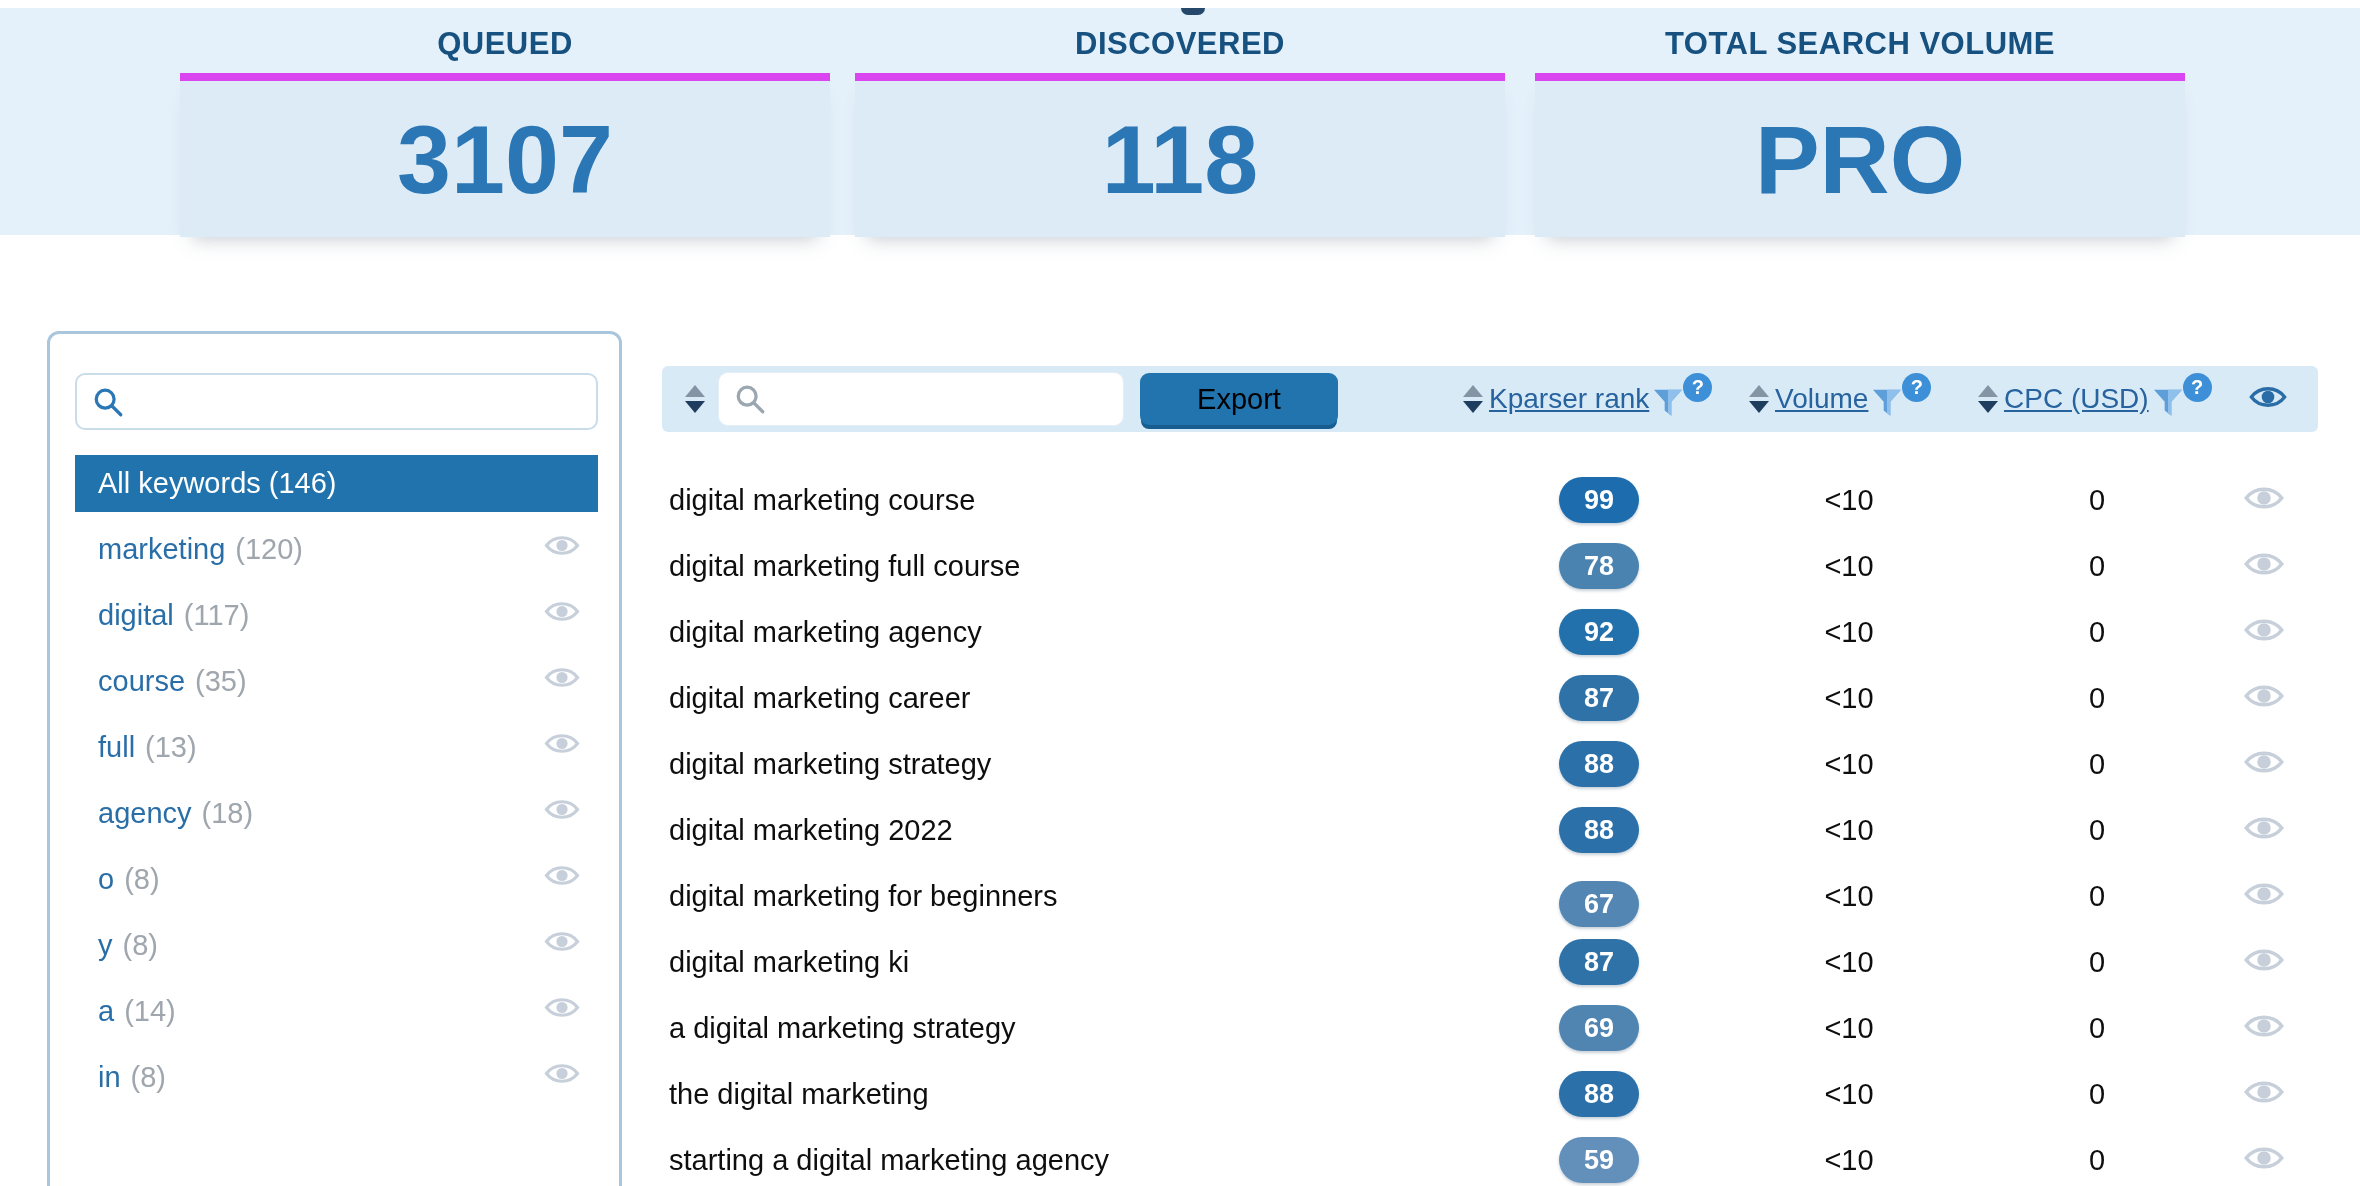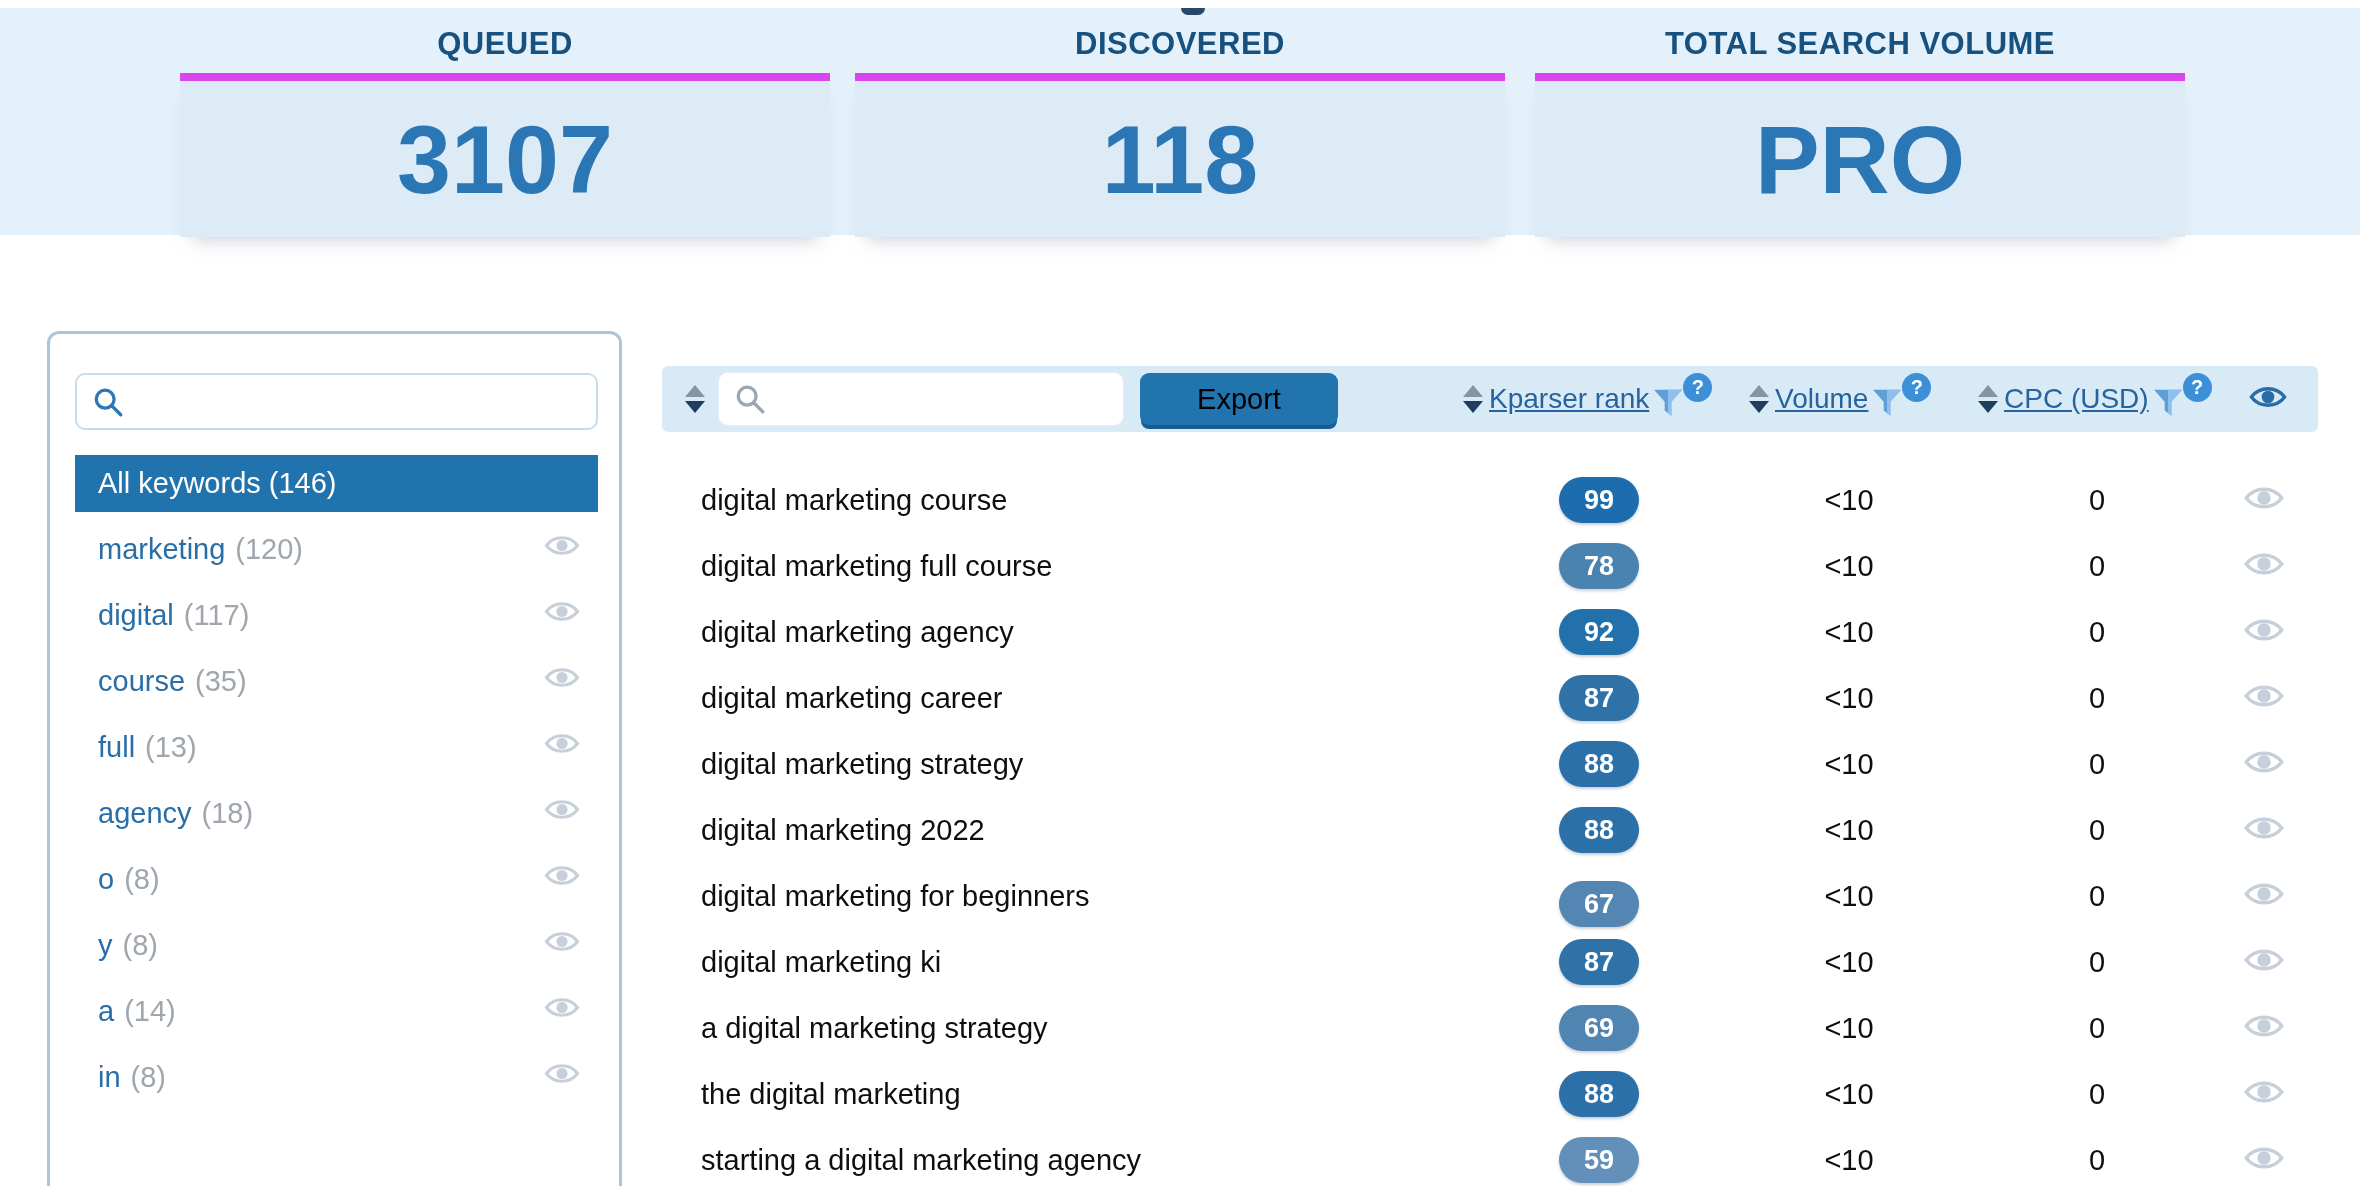--- a/index.html
+++ b/index.html
@@ -85,21 +85,21 @@
   .help-badge {
     width:29px; height:29px; border-radius:50%; background:#3d90d8; color:#fff;
     font-size:20px; font-weight:bold; display:flex; align-items:center; justify-content:center;
     align-self:flex-start; margin:7px 0 0 -6px; cursor:pointer;
   }
   .hdr-eye { position:absolute; left:1586px; top:50%; transform:translateY(-50%); color:#2a6da6; cursor:pointer; }
 
   
   .table-rows { position:absolute; left:662px; top:467px; width:1656px; }
   .trow { position:relative; height:66px; }
-  .c-kw { position:absolute; left:39px; top:50%; transform:translateY(-50%); font-size:29px; color:#0e0e0e; white-space:nowrap; }
+  .c-kw { position:absolute; left:7px; top:50%; transform:translateY(-50%); font-size:29px; color:#0e0e0e; white-space:nowrap; }
   .c-rank {
     position:absolute; left:897px; top:50%; transform:translateY(-50%);
     width:80px; height:46px; border-radius:23px;
     display:flex; align-items:center; justify-content:center;
     color:#fff; font-weight:bold; font-size:27px;
     box-shadow:0 2px 3px rgba(40,70,100,.25);
   }
   .c-vol { position:absolute; left:1107px; width:160px; top:50%; transform:translateY(-50%); text-align:center; font-size:29px; color:#0e0e0e; }
   .c-cpc { position:absolute; left:1355px; width:160px; top:50%; transform:translateY(-50%); text-align:center; font-size:29px; color:#0e0e0e; }
   .c-eye { position:absolute; left:1580px; top:50%; transform:translateY(-50%); color:#c7d0da; cursor:pointer; }

